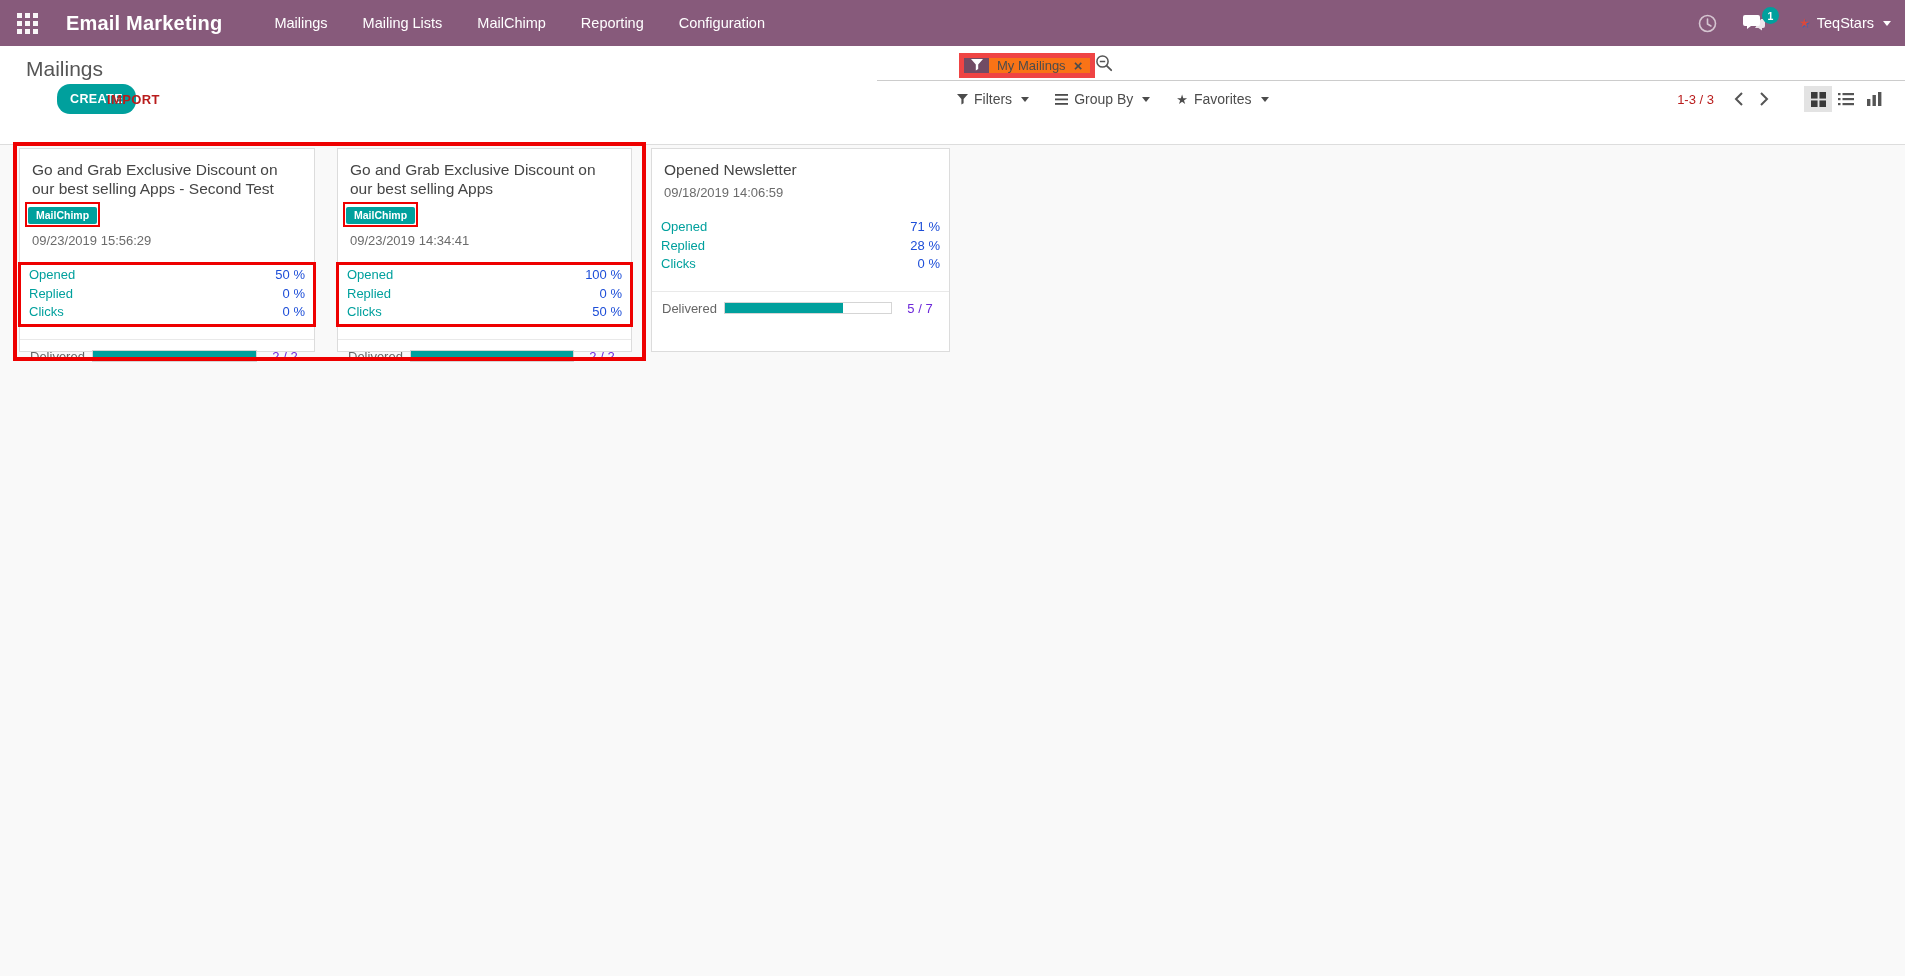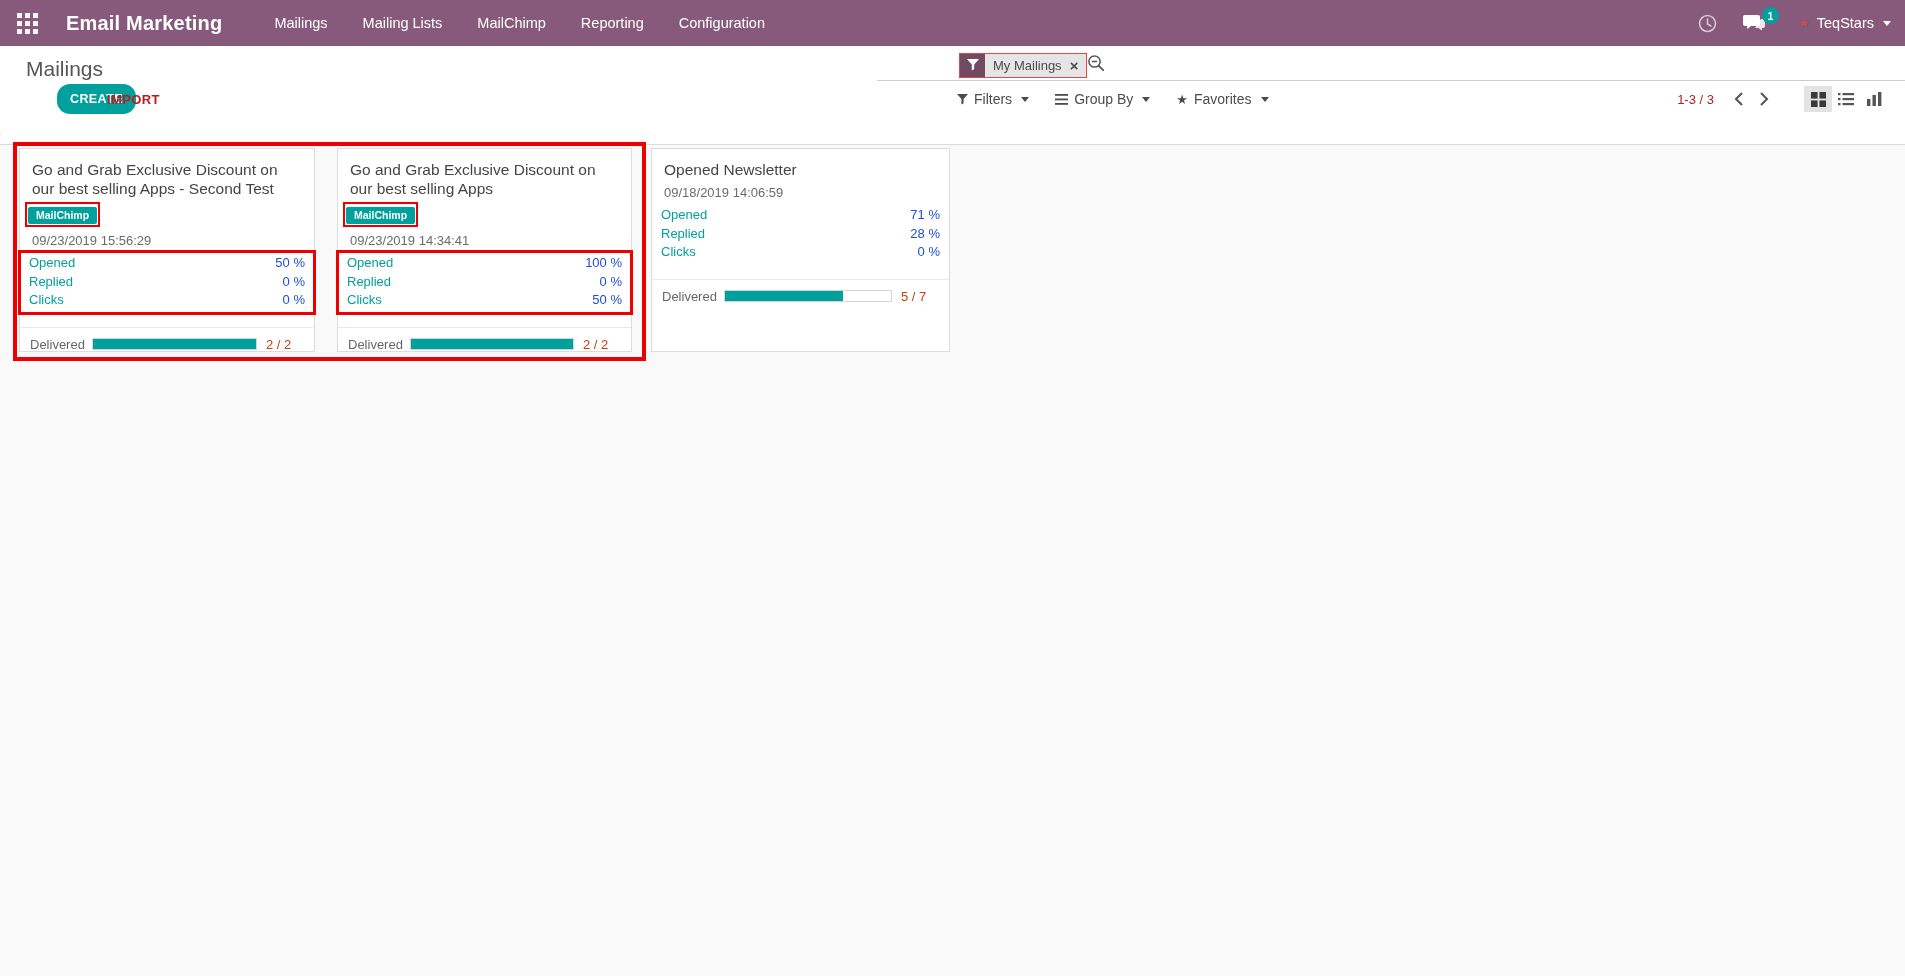--- a/index.html
+++ b/index.html
@@ -36,21 +36,21 @@
   .caret-down-g { width:0; height:0; border-left:4px solid transparent; border-right:4px solid transparent; border-top:5px solid #4c4c4c; margin-left:3px; }
 
   
   .control-panel { position:absolute; top:46px; left:0; right:0; height:98px; background:#fff; }
   .breadcrumb { position:absolute; left:26px; top:11px; font-size:21px; color:#555; }
 
   .search-area {
     position:absolute; right:0; top:4px; width:1028px; height:31px;
     border-bottom:1px solid #ccc; display:flex; align-items:center;
   }
-  .facet { margin-left:82px; display:flex; align-items:stretch; border:1px solid #ef4444; background:#e5e5e5; height:25px; }
+  .facet { margin-left:82px; display:flex; align-items:stretch; border:5px solid #ef4444; background:#f97316; height:25px; }
   .facet-icon { width:25px; background:#714b64; display:flex; align-items:center; justify-content:center; }
   .facet-label { padding:0 8px; font-size:13px; color:#4c4c4c; display:flex; align-items:center; white-space:nowrap; }
   .facet-x { padding:0 8px 0 0; color:#4c4c4c; font-size:15px; font-weight:bold; display:flex; align-items:center; cursor:pointer; line-height:1; }
   .search-input { flex:1; border:none; outline:none; font-size:15px; margin-left:10px; color:#333; background:transparent; font-family:"Liberation Sans",sans-serif; }
   .search-input::placeholder { color:#ccc; }
   .search-zoom { margin-right:7px; cursor:pointer; }
 
   .btn-create {
     position:absolute; left:17px; top:38px; height:30px;
     background:#00A09D; color:#fff; border:none; border-radius:13px;
@@ -75,30 +75,30 @@
   
   .kanban { position:absolute; top:144px; left:0; right:0; bottom:0; background:#f9f9f9; border-top:1px solid #ddd; }
   .kcard { position:absolute; top:3px; height:204px; background:#fff; border:1px solid #dcdcdc; padding:11px 12px; cursor:pointer; }
   .kcard.c1 { left:19px;  width:296px; }
   .kcard.c2 { left:337px; width:295px; }
   .kcard.c3 { left:651px; width:299px; }
   .kcard-title { font-size:15.5px; line-height:19px; color:#454545; }
   .badge-ann { display:inline-block; border:2px solid #ee0000; padding:1px; background:#fff; margin:4px 0 0 -7px; }
   .mc-badge { display:inline-block; background:#00A09D; color:#fff; font-size:10.5px; font-weight:bold; padding:2px 8px 3px; border-radius:2px; }
   .kcard-date { margin-top:6px; font-size:13px; color:#6b6b6b; }
-  .stats { margin:2px -14px 0; border:3px solid transparent; padding:1px 8px 2px; }
+  .stats { margin:14px -14px 0; border:3px solid transparent; padding:1px 8px 2px; }
   .stats.annotated { border-color:#ee0000; }
   .stat-row { display:flex; justify-content:space-between; font-size:13px; line-height:18.5px; }
   .stat-label { color:#00A09D; cursor:pointer; }
   .stat-value { color:#1d4ed8; }
   .delivered { margin:12px -12px 0; padding:9px 10px 0 10px; border-top:1px solid #e9e9e9; display:flex; align-items:center; font-size:13px; color:#666; }
   .delivered-label { width:62px; }
   .bar { flex:1; height:12px; background:#fff; border:1px solid #d5d5d5; margin-right:9px; }
   .bar-fill { height:100%; background:#00A09D; }
-  .delivered-value { width:38px; text-align:left; color:#c2410c; white-space:nowrap; }
+  .delivered-value { width:38px; text-align:center; color:#6d28d9; white-space:nowrap; }
 
   .annotation-big {
     position:absolute; left:13px; top:-3px; width:633px; height:219px;
     border:4px solid #ee0000; pointer-events:none; z-index:5;
   }
 </style>
 </head>
 <body>
 
 <div class="topbar">

